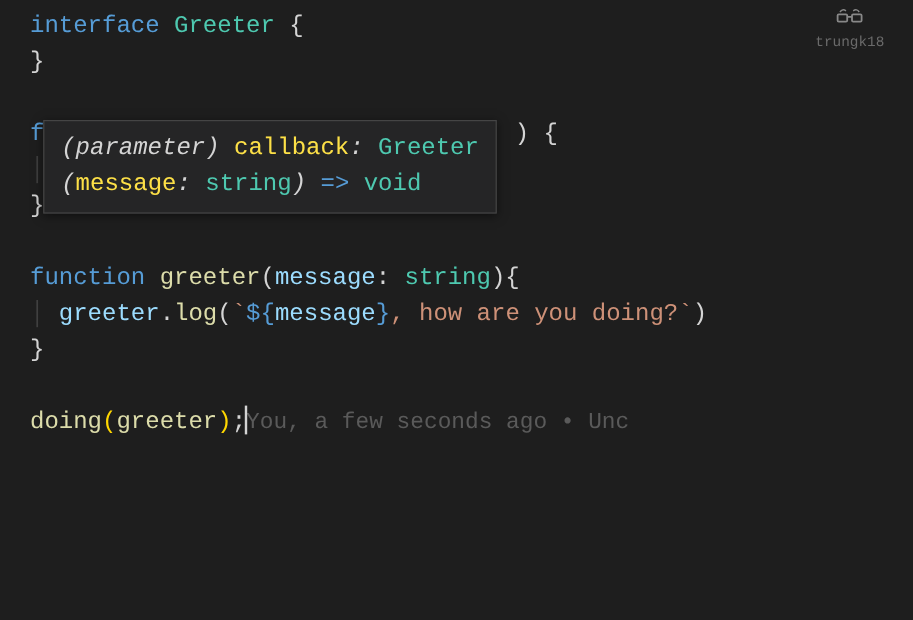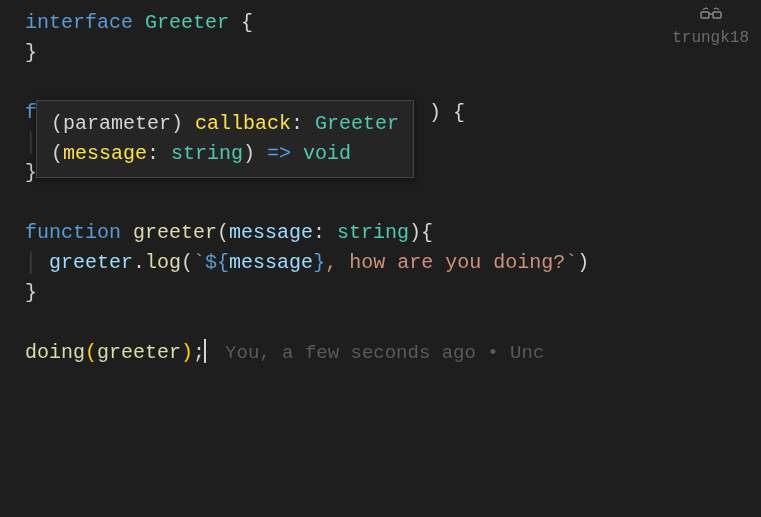--- a/index.html
+++ b/index.html
@@ -27,60 +27,59 @@
   .fn { color: #dcdcaa; }
   .var { color: #9cdcfe; }
   .str { color: #ce9178; }
   .punc { color: #d4d4d4; }
   .brace { color: #ffd700; }
   .tmpl { color: #569cd6; }
   .indent-guide { color: #404040; }
   .codelens {
     color: #5a5a5a;
     font-size: 19px;
-    margin-left: 20px;
   }
   .tooltip {
     position: absolute;
     top: 100px;
     left: 36px;
     background: #252526;
     border: 1px solid #454545;
     padding: 8px 14px;
     font-size: 20px;
     line-height: 1.5;
     z-index: 10;
     box-shadow: 0 2px 8px rgba(0,0,0,0.5);
   }
   .tooltip-line { white-space: pre; }
-  .tt-label { color: #d4d4d4; }
+  .tt-label { color: #d4d4d4; font-style: italic; }
   .tt-param { color: #fde047; }
   .tt-type { color: #4ec9b0; }
   .tt-kw { color: #569cd6; }
   .cursor {
     display: inline-block;
     width: 2px;
     height: 24px;
     background: #aeafad;
     vertical-align: middle;
     margin: 0 -1px;
     position: relative;
     top: -2px;
   }
   .sel {
     background: #264f78;
     border-radius: 2px;
   }
   .watermark {
     position: absolute;
     top: 6px;
-    right: 12px;
+    right: 24px;
     text-align: center;
     color: #6a6a6a;
-    font-size: 16px;
+    font-size: 12px;
   }
   .watermark svg { display: block; margin: 0 auto 2px; }
 </style>
 </head>
 <body>
 
 <div class="editor">
 
   <div class="line"><span class="kw">interface</span> <span class="type">Greeter</span><span class="punc"> {</span></div>
 

